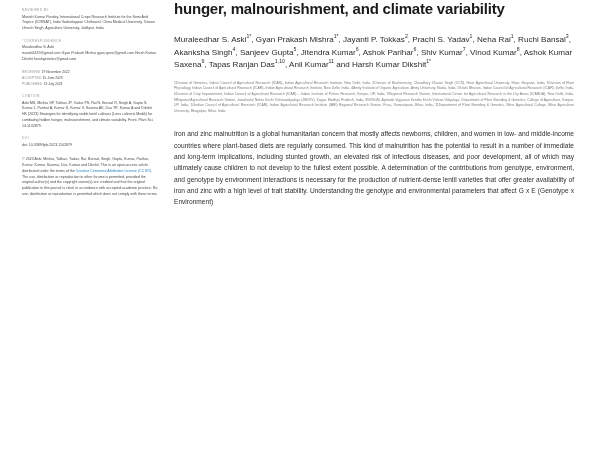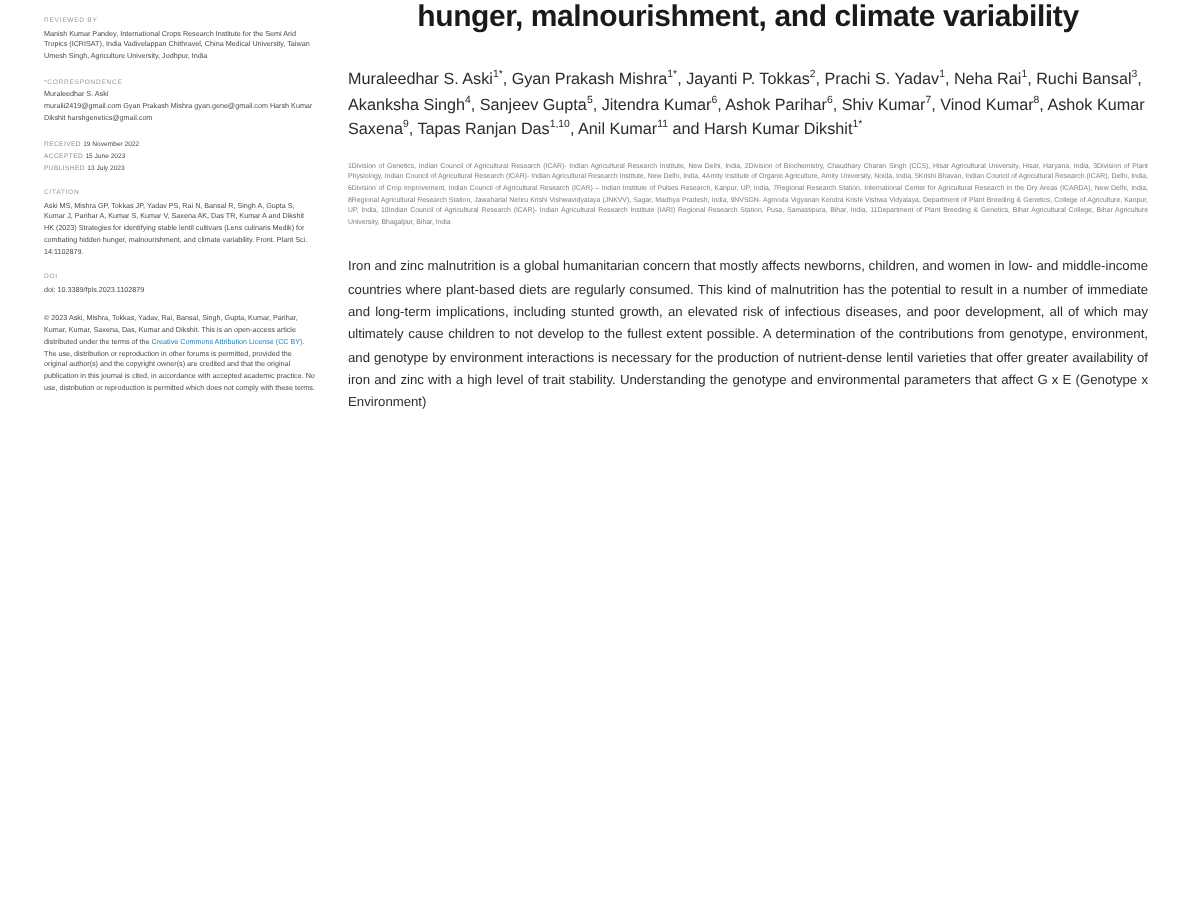--- a/index.html
+++ b/index.html
@@ -85,21 +85,20 @@
     position: relative;
   }
   .title {
     font-size: 15px;
     line-height: 1.22;
     font-weight: bold;
     color: #1a1a1a;
     letter-spacing: -0.2px;
     margin: 0 0 16px 0;
     padding-top: 0;
-    text-align: center;
   }
   .authors {
     font-size: 8.1px;
     line-height: 1.55;
     color: #2b2b2b;
     margin-bottom: 9px;
   }
   .authors sup {
     font-size: 5.2px;
     vertical-align: super;

